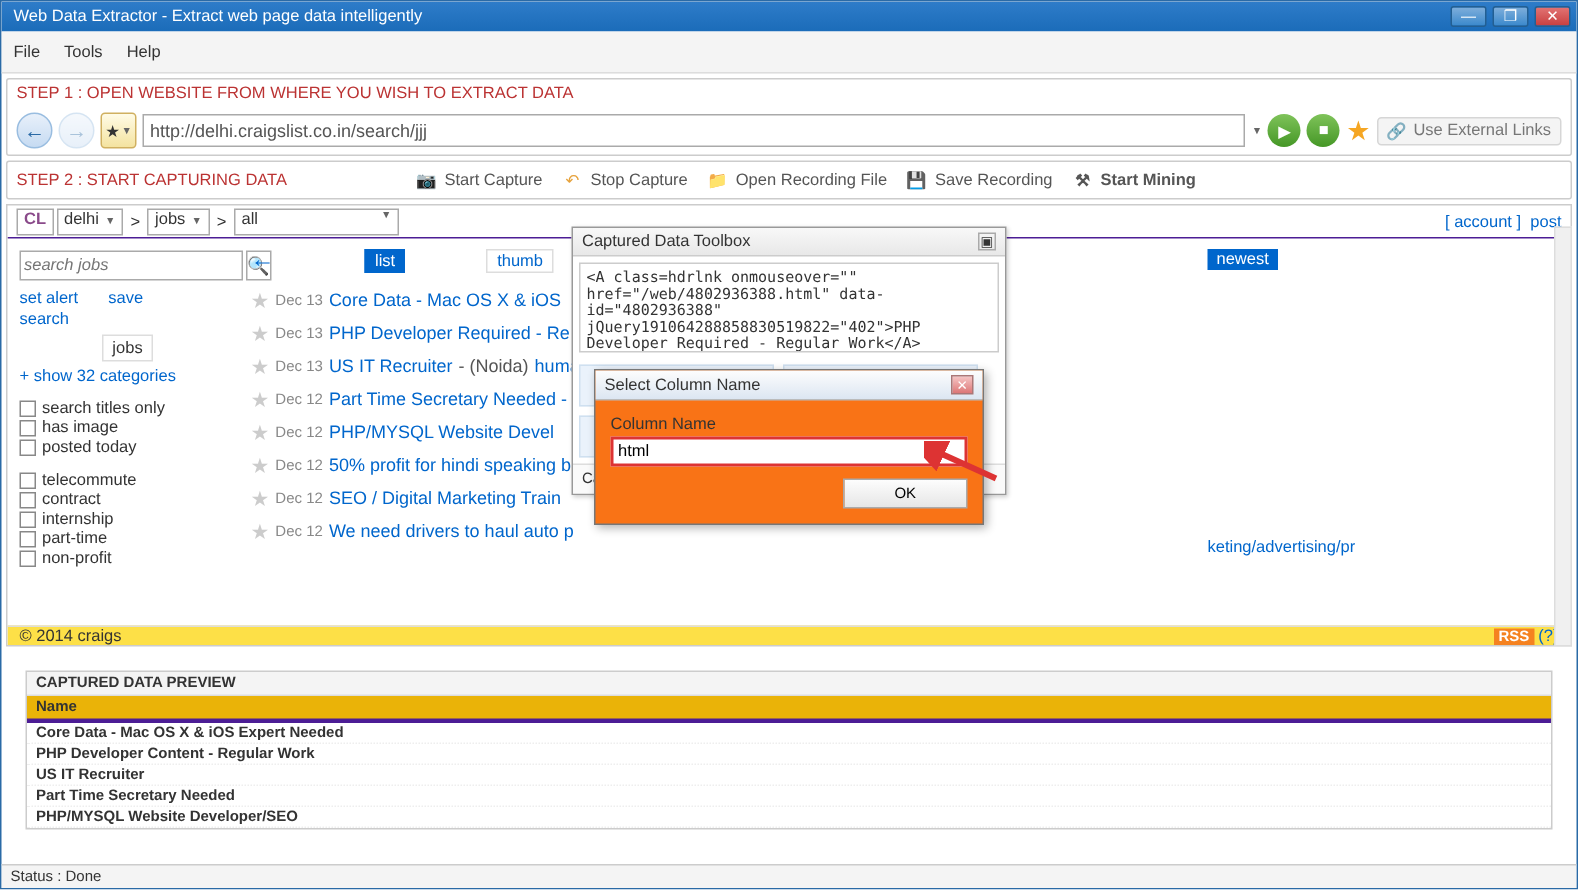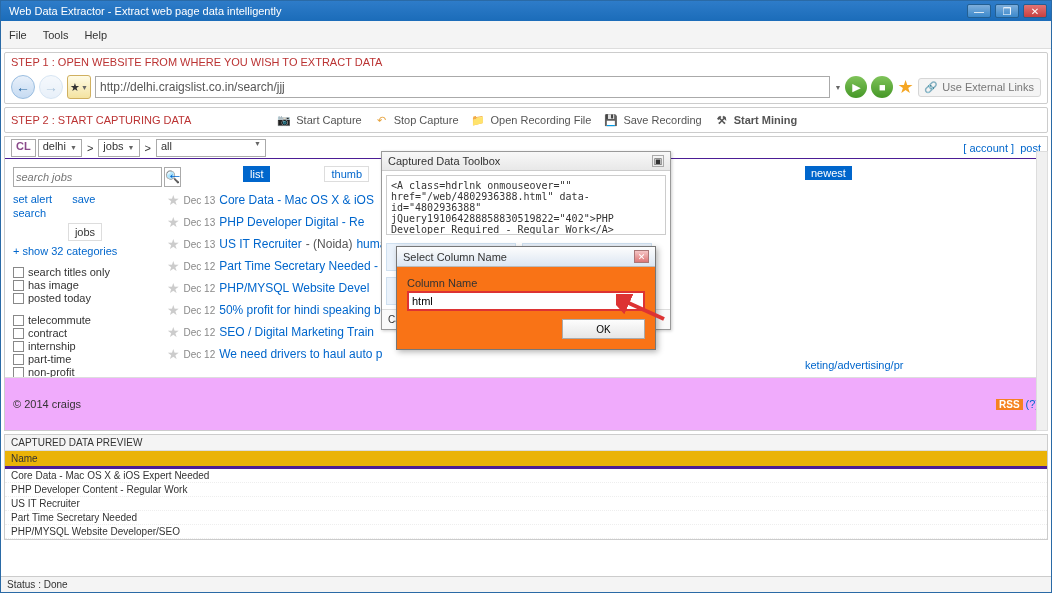--- a/index.html
+++ b/index.html
@@ -47,23 +47,23 @@
 .arrow-back{color:#06c;font-size:16px;margin-right:6px;}
 .vtab{border:1px solid #ddd;padding:1px 6px;color:#06c;font-size:11px;margin-left:48px;}
 .vtab.active{background:#06c;color:#fff;border-color:#06c;}
 .listing{display:flex;align-items:center;gap:4px;padding:3px 0;font-size:12px;}
 .staricon{color:#ccc;font-size:14px;}
 .ldate{color:#888;font-size:10px;}
 .ltitle{color:#06c;}
 .lgray{color:#555;}
 .rightcol{width:250px;padding:8px;}
 .newestbadge{background:#06c;color:#fff;padding:1px 6px;font-size:11px;}
-.footer-row{border-top:1px solid #ddd;padding:20px 8px;display:flex;align-items:center;background:#f0abfc;}
+.footer-row{border-top:1px solid #ddd;padding:0 8px;display:flex;align-items:center;background:#fde047;}
 .rssbadge{background:#f58220;color:#fff;padding:0 3px;font-size:10px;font-weight:bold;}
-.preview-panel{margin:3px;border:1px solid #ccc;}
+.preview-panel{margin:16px;border:1px solid #ccc;font-weight:bold;}
 .preview-header{background:#f4f4f4;padding:2px 6px;font-size:10px;border-bottom:1px solid #ddd;}
 .preview-colhead{border-bottom:3px solid #4c1d95;padding:2px 6px;font-size:10px;background:#eab308;}
 .preview-row{padding:1px 6px;font-size:10px;border-bottom:1px dotted #eee;}
 .statusbar{position:absolute;bottom:0;left:0;right:0;height:16px;border-top:1px solid #ccc;background:#f4f4f4;padding:2px 6px;font-size:10px;}
 
 .toolbox{position:absolute;left:380px;top:150px;width:290px;background:#fff;border:1px solid #999;box-shadow:1px 1px 3px rgba(0,0,0,.2);z-index:10;}
 .toolhead{background:linear-gradient(#f8f8f8,#e8e8e8);border-bottom:1px solid #ccc;padding:3px 6px;font-size:11px;display:flex;align-items:center;}
 .htmlview{border:1px solid #ccc;margin:4px;padding:4px;font-size:10px;font-family:Consolas,monospace;color:#333;height:60px;overflow:hidden;}
 .bigbtns{display:flex;flex-wrap:wrap;gap:6px;padding:4px;}
 .bigbtn{width:130px;height:28px;border:1px solid #cfe0f0;background:#eaf2fb;display:flex;align-items:center;justify-content:center;gap:8px;font-size:11px;color:#333;}
@@ -218,21 +218,21 @@
         <div id="listings">
             <div class="listing">
               <span class="staricon">★</span>
               <span class="ldate">Dec 13</span> 
               <span class="ltitle">Core Data - Mac OS X &amp; iOS</span>
               <span class="lgray"></span>
             </div>
             <div class="listing">
               <span class="staricon">★</span>
               <span class="ldate">Dec 13</span> 
-              <span class="ltitle">PHP Developer Digital - Re</span>
+              <span class="ltitle">PHP Developer Required - Re</span>
               <span class="lgray"></span>
             </div>
             <div class="listing">
               <span class="staricon">★</span>
               <span class="ldate">Dec 13</span> 
               <span class="ltitle">US IT Recruiter</span>
               <span class="lgray"> - (Noida) </span>
               <span class="lnk">huma</span>
             </div>
             <div class="listing">

